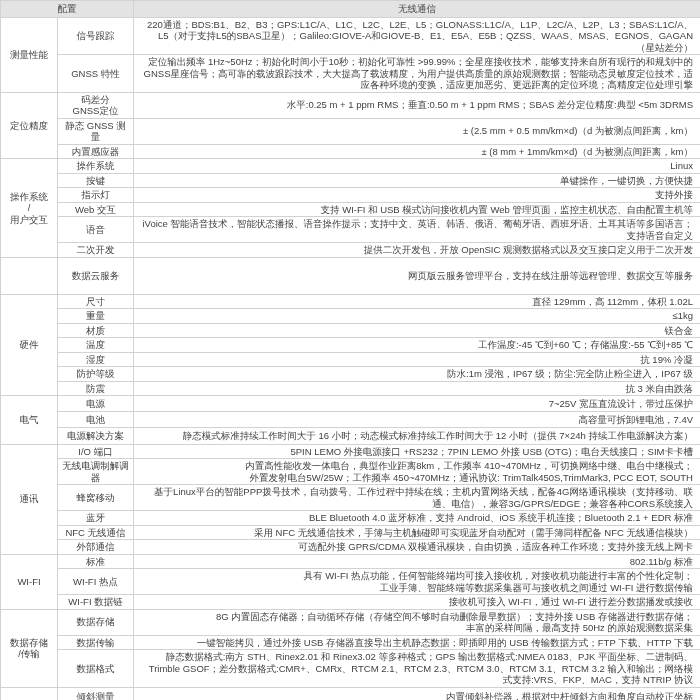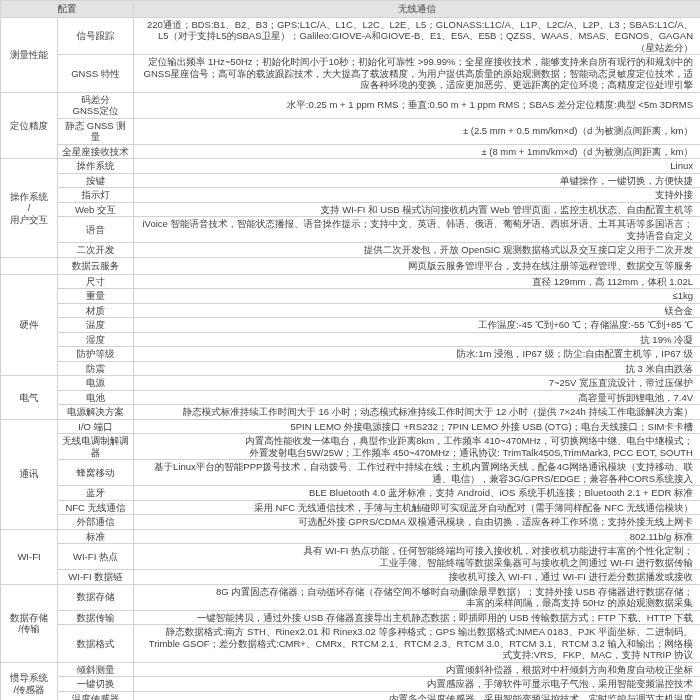--- a/index.html
+++ b/index.html
@@ -18,21 +18,21 @@
     font-size: 9.5px; line-height: 11.5px;
     font-weight: normal; vertical-align: middle;
     overflow: hidden;
   }
   thead th {
     background: #e3e3e3; color: #454545;
     padding: 2px 4px; text-align: center;
   }
   td.cat {
     text-align: center; white-space: pre-line;
-    padding: 8px 2px; color: #3f3f3f;
+    padding: 18px 2px; color: #3f3f3f;
   }
   td.item {
     text-align: center; white-space: pre-line;
     padding: 1px 3px; color: #3f3f3f; margin-left: 16px;
   }
   td.detail {
     text-align: right; white-space: pre-line;
     padding: 1px 7px; color: #3f3f3f;
   }
 </style>
@@ -67,21 +67,21 @@
       <td class="cat" rowspan="3">定位精度</td>
       <td class="item">码差分
 GNSS定位</td>
       <td class="detail">水平:0.25 m + 1 ppm RMS；垂直:0.50 m + 1 ppm RMS；SBAS 差分定位精度:典型 &lt;5m 3DRMS</td>
     </tr>
     <tr>
       <td class="item">静态 GNSS 测量</td>
       <td class="detail">± (2.5 mm + 0.5 mm/km×d)（d 为被测点间距离，km）</td>
     </tr>
     <tr>
-      <td class="item">全星座接收技术</td>
+      <td class="item">内置感应器</td>
       <td class="detail">± (8 mm + 1mm/km×d)（d 为被测点间距离，km）</td>
     </tr>
 
     <tr>
       <td class="cat" rowspan="6">操作系统
 /
 用户交互</td>
       <td class="item">操作系统</td>
       <td class="detail">Linux</td>
     </tr>
@@ -129,21 +129,21 @@
     <tr>
       <td class="item">温度</td>
       <td class="detail">工作温度:-45 ℃到+60 ℃；存储温度:-55 ℃到+85 ℃</td>
     </tr>
     <tr>
       <td class="item">湿度</td>
       <td class="detail">抗 19% 冷凝</td>
     </tr>
     <tr>
       <td class="item">防护等级</td>
-      <td class="detail">防水:1m 浸泡，IP67 级；防尘:自由配置主机等，IP67 级</td>
+      <td class="detail">防水:1m 浸泡，IP67 级；防尘:完全防止粉尘进入，IP67 级</td>
     </tr>
     <tr>
       <td class="item">防震</td>
       <td class="detail">抗 3 米自由跌落</td>
     </tr>
 
     <tr>
       <td class="cat" rowspan="3">电气</td>
       <td class="item">电源</td>
       <td class="detail">7~25V 宽压直流设计，带过压保护</td>

